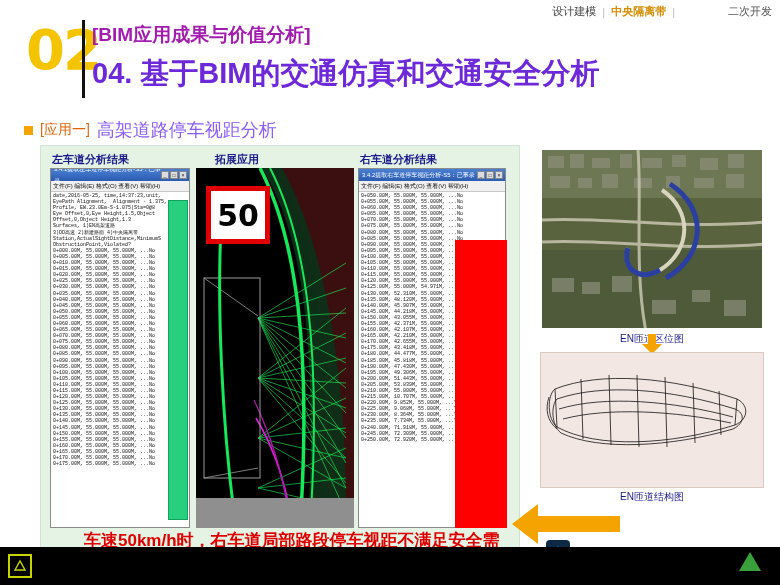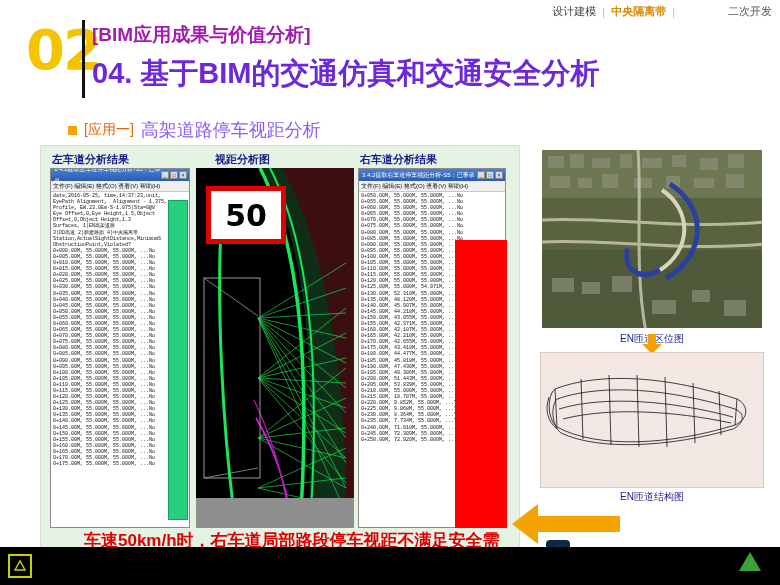--- a/index.html
+++ b/index.html
@@ -35,21 +35,21 @@
     position:absolute; left:92px; top:22px;
     font-size:19px; color:#a21caf; font-weight:bold;
   }
   .maintitle {
     position:absolute; left:92px; top:54px;
     font-size:29px; color:#6d28d9; font-weight:bold;
     white-space:nowrap;
   }
   .bullet-row {
     position:absolute; left:24px; top:118px;
-    display:flex; align-items:center; gap:7px;margin-left:44px;
+    display:flex; align-items:center; gap:7px;
   }
   .bullet-sq { width:9px; height:9px; background:#f5a300; display:inline-block; }
   .bullet-tag { color:#e2640a; font-size:14px; }
   .bullet-txt { color:#8b5cf6; font-size:18px; }
 
   
   .panel {
     position:absolute; left:40px; top:145px;
     width:480px; height:405px;
     background:#e4f3e4; border:1px solid #cfe3cf;
@@ -97,21 +97,21 @@
     position:absolute; left:455px; top:240px; width:52px; height:288px;
     background:#ff0000;
   }
 
   
   .viewport {
     position:absolute; left:196px; top:168px; width:158px; height:360px;
     background:#000; overflow:hidden;
   }
   .sign {
-    position:absolute; left:206px; top:186px; width:80px; height:58px;
+    position:absolute; left:206px; top:186px; width:64px; height:58px;
     background:#ffffff; border:5px solid #e00000;
     display:flex; align-items:center; justify-content:center;
     font-family:"DejaVu Sans",sans-serif; font-size:30px; font-weight:bold; color:#000;
     z-index:5;
   }
   .vp-gray {
     position:absolute; left:196px; top:498px; width:158px; height:30px;
     background:#8f8f8f;
   }
 
@@ -182,21 +182,21 @@
 
 <div class="bullet-row">
   <span class="bullet-sq"></span>
   <span class="bullet-tag">[应用一]</span>
   <span class="bullet-txt">高架道路停车视距分析</span>
 </div>
 
 <div class="panel"></div>
 
 <div class="panel-label lbl-left">左车道分析结果</div>
-<div class="panel-label lbl-mid">视距分析图</div>
+<div class="panel-label lbl-mid">拓展应用</div>
 <div class="panel-label lbl-right">右车道分析结果</div>
 
 <div class="txtwin win-left">
   <div class="win-title">
     <span>3.4.1提取左车道停车视距分析-S5：已事录</span>
     <span class="btns">
       <span>_</span>
       <span>□</span>
       <span>×</span>
     </span>

